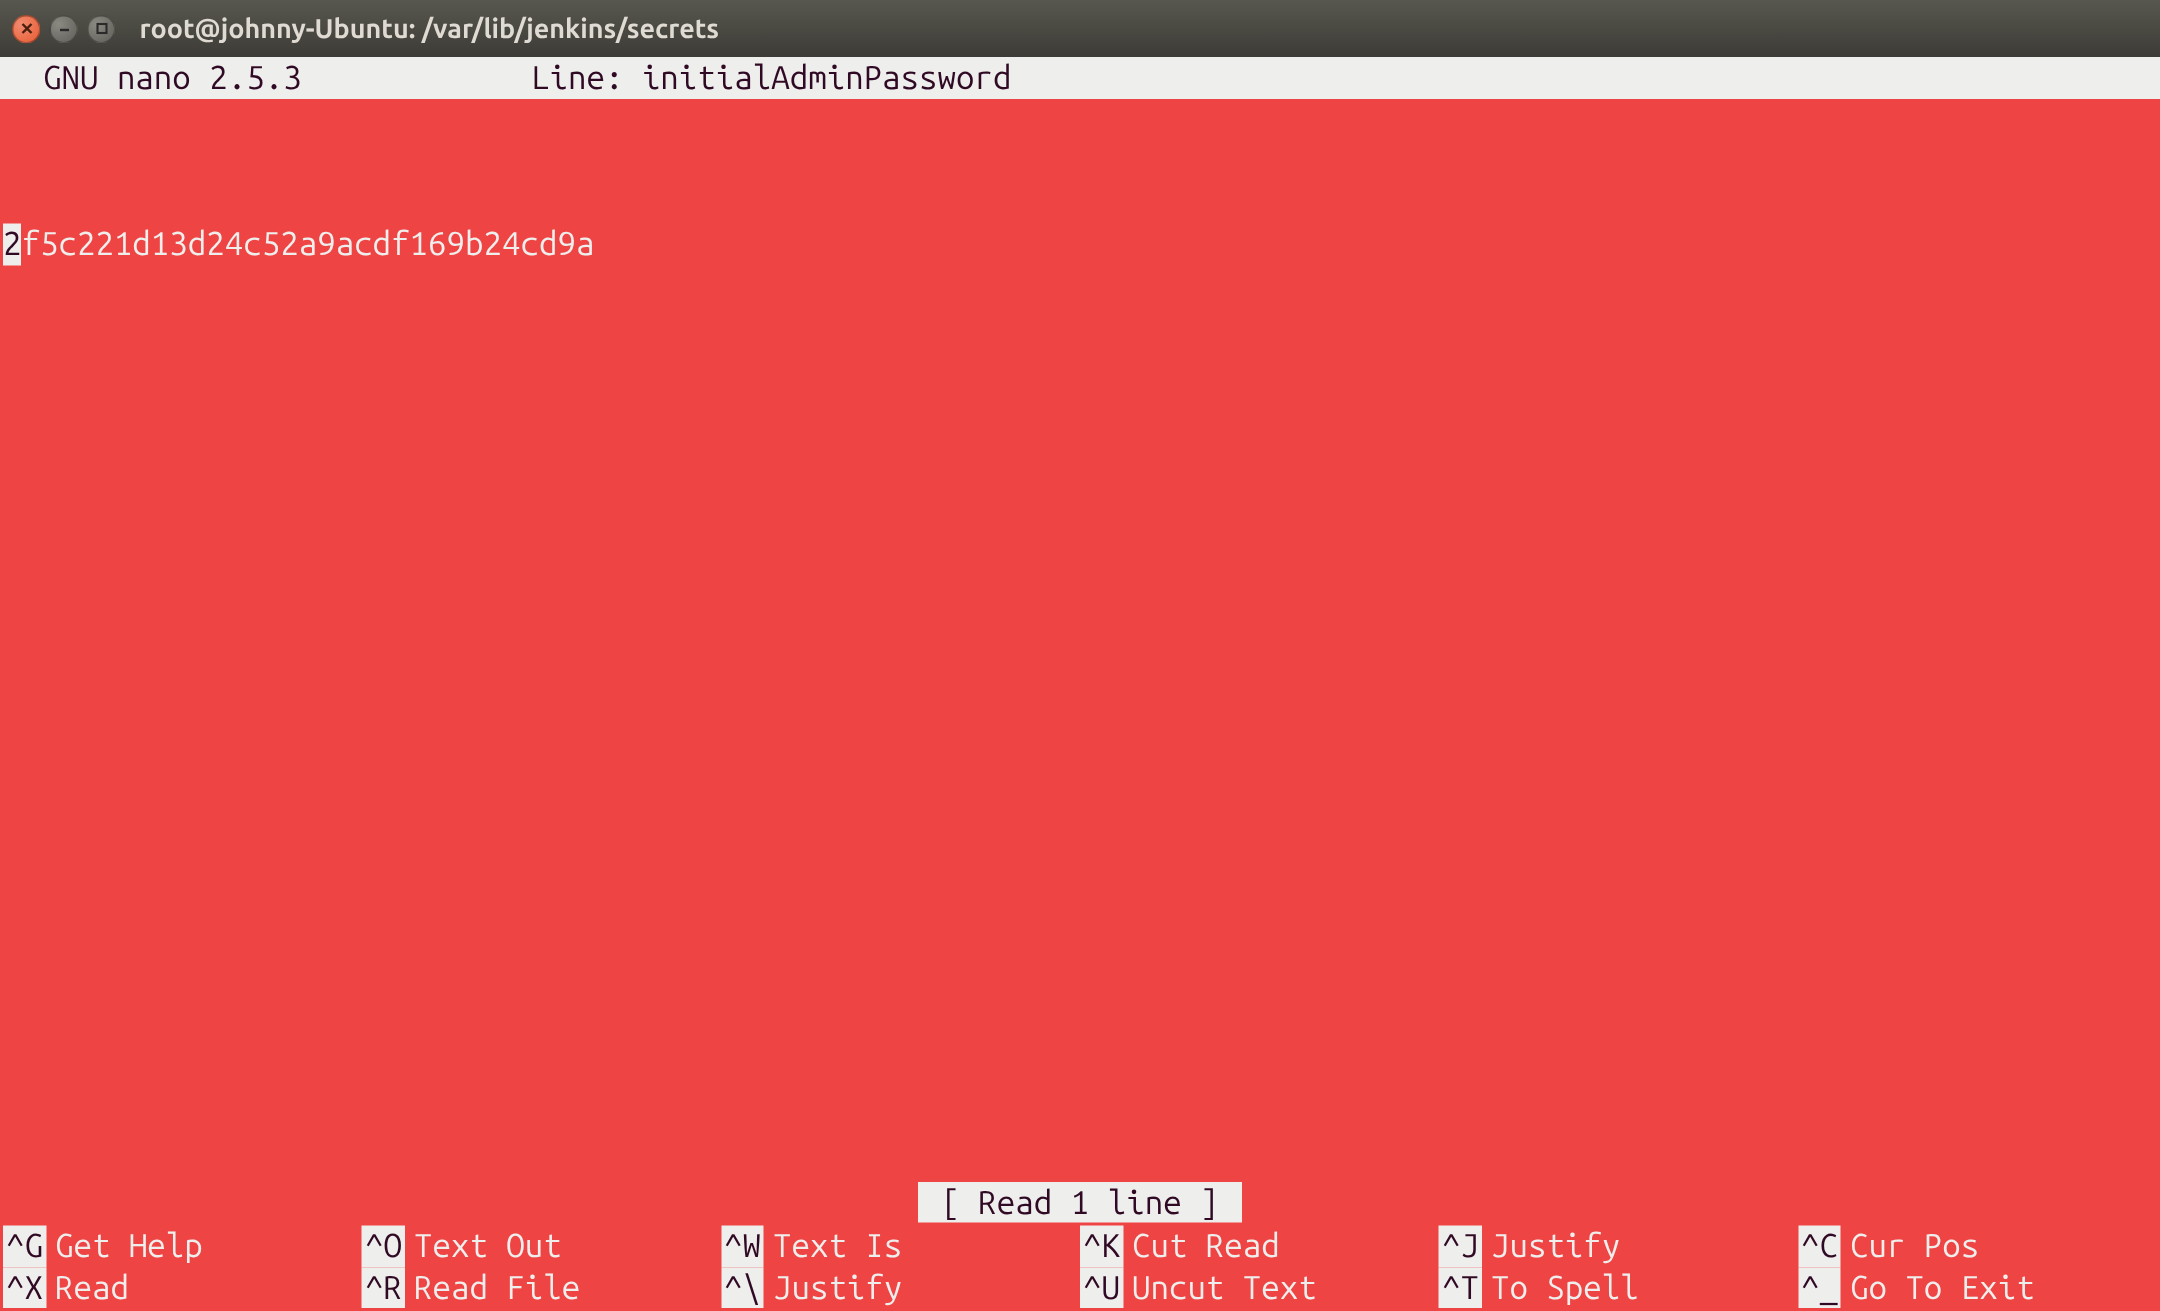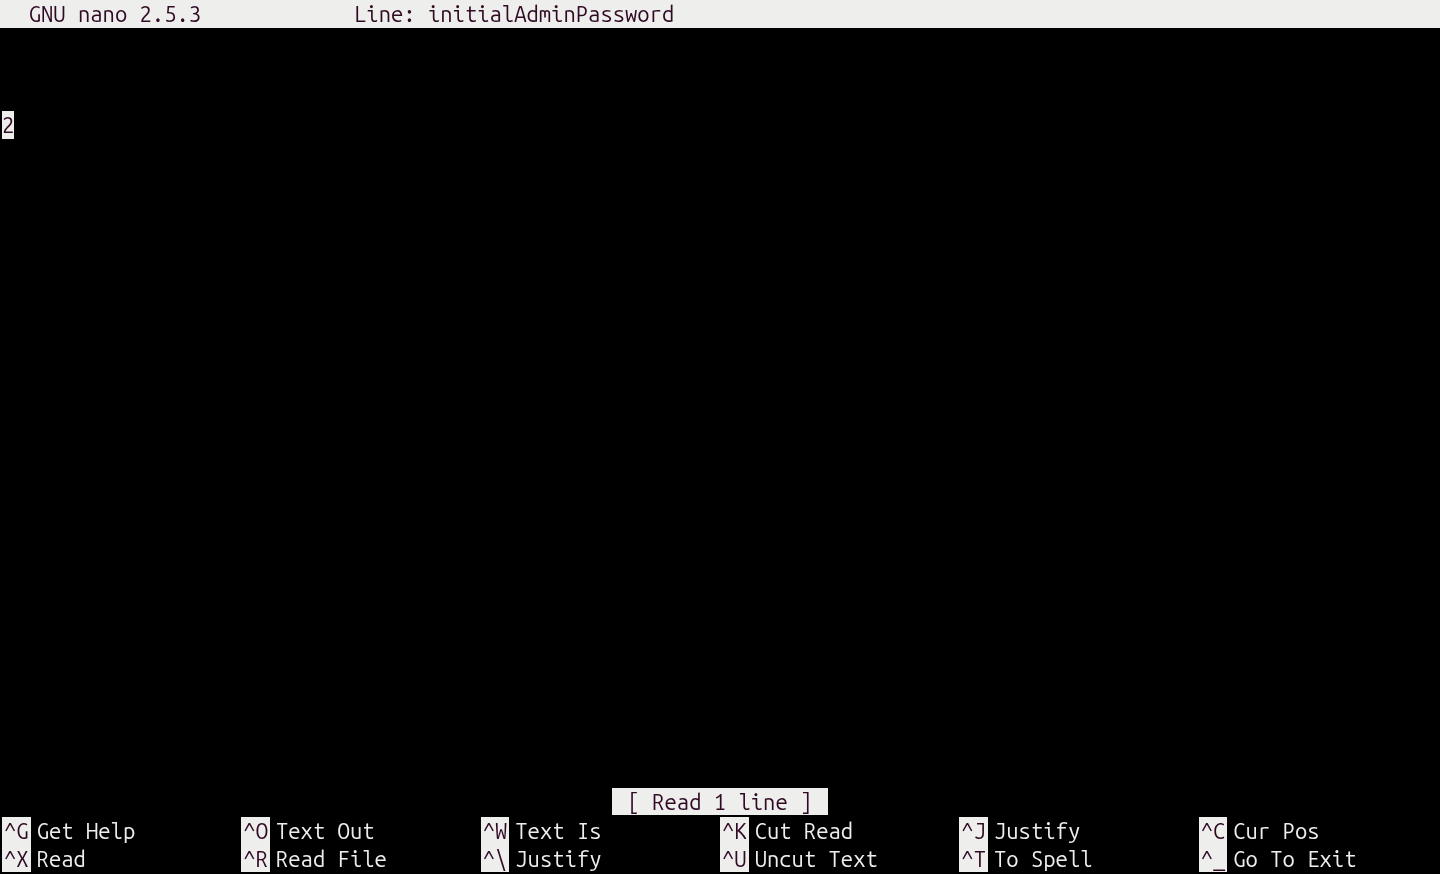--- a/index.html
+++ b/index.html
@@ -54,21 +54,21 @@
     }
     .title-text {
       color: #dfdbd2;
       font-family: "Ubuntu", sans-serif;
       font-weight: bold;
       font-size: 18px;
       margin-left: 8px;
     }
     .terminal {
       flex: 1;
-      background: #000000;
+      background: #ef4444;
       color: #eeeeec;
       font-size: 22px;
       line-height: 1.25;
       position: relative;
       display: flex;
       flex-direction: column;
     }
     .nano-header {
       background: #eeeeec;
       color: #300a24;
@@ -125,30 +125,51 @@
       min-width: 28px;
     }
     .shortcut-label {
       padding-left: 6px;
     }
   </style>
 </head>
 <body>
 
 <div class="window">
+  <div class="titlebar">
+    <div class="window-controls">
+      <div class="ctrl-btn ctrl-close">
+        <svg width="10" height="10" viewBox="0 0 10 10">
+            <line x1="2" y1="2" x2="8" y2="8" stroke="#4a1f0f" stroke-width="1.6"></line>
+            <line x1="8" y1="2" x2="2" y2="8" stroke="#4a1f0f" stroke-width="1.6"></line>
+          </svg>
+      </div>
+      <div class="ctrl-btn ctrl-min">
+        <svg width="10" height="10" viewBox="0 0 10 10">
+            <line x1="2" y1="6" x2="8" y2="6" stroke="#2a2a2a" stroke-width="1.6"></line>
+          </svg>
+      </div>
+      <div class="ctrl-btn ctrl-max">
+        <svg width="10" height="10" viewBox="0 0 10 10">
+            <rect x="2" y="2" width="6" height="6" fill="none" stroke="#2a2a2a" stroke-width="1.4"></rect>
+          </svg>
+      </div>
+    </div>
+    <div class="title-text">root@johnny-Ubuntu: /var/lib/jenkins/secrets</div>
+  </div>
 
   <div class="terminal">
     <div class="nano-header">
       <span class="nano-header-left">  GNU nano 2.5.3</span>
       <span class="nano-header-center">Line: initialAdminPassword</span>
     </div>
 
     <div class="editor-body">
       <div class="editor-line">
-        <span class="cursor-char">2</span>
+        <span class="cursor-char">2</span><span>f5c221d13d24c52a9acdf169b24cd9a</span>
       </div>
     </div>
 
     <div class="status-line">
       <span class="status-box">[ Read 1 line ]</span>
     </div>
 
     <div class="shortcuts">
       <div class="shortcut"><span class="shortcut-key">^G</span><span class="shortcut-label">Get Help</span></div>
       <div class="shortcut"><span class="shortcut-key">^O</span><span class="shortcut-label">Text Out</span></div>

